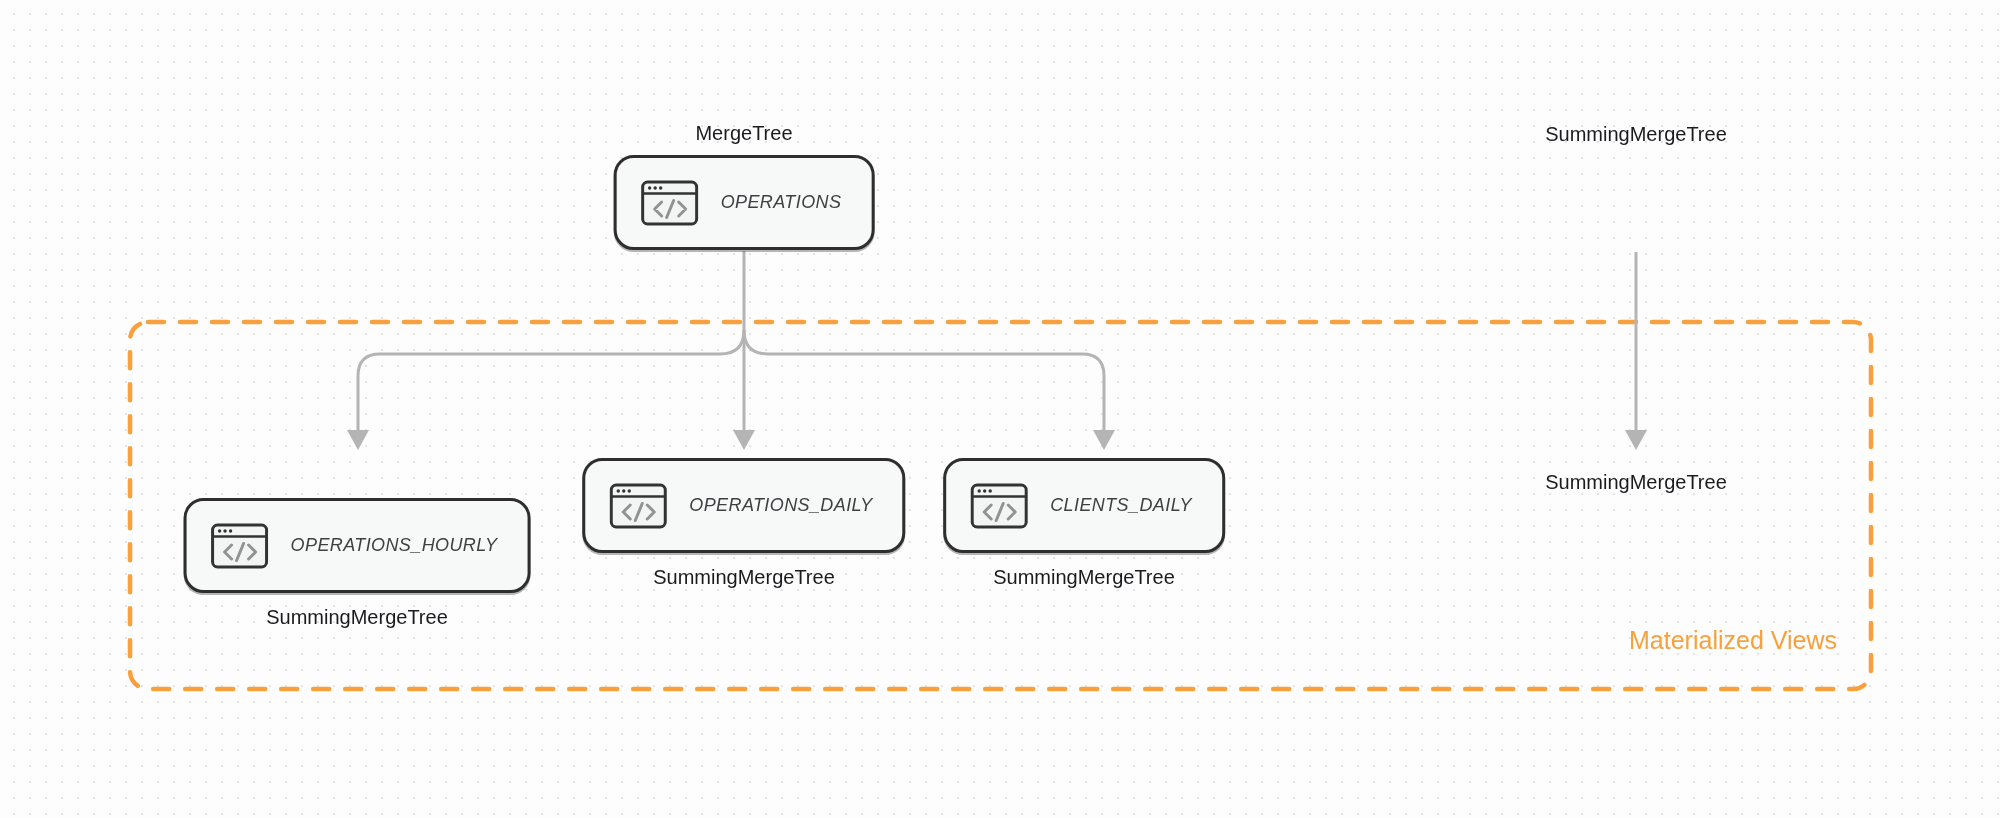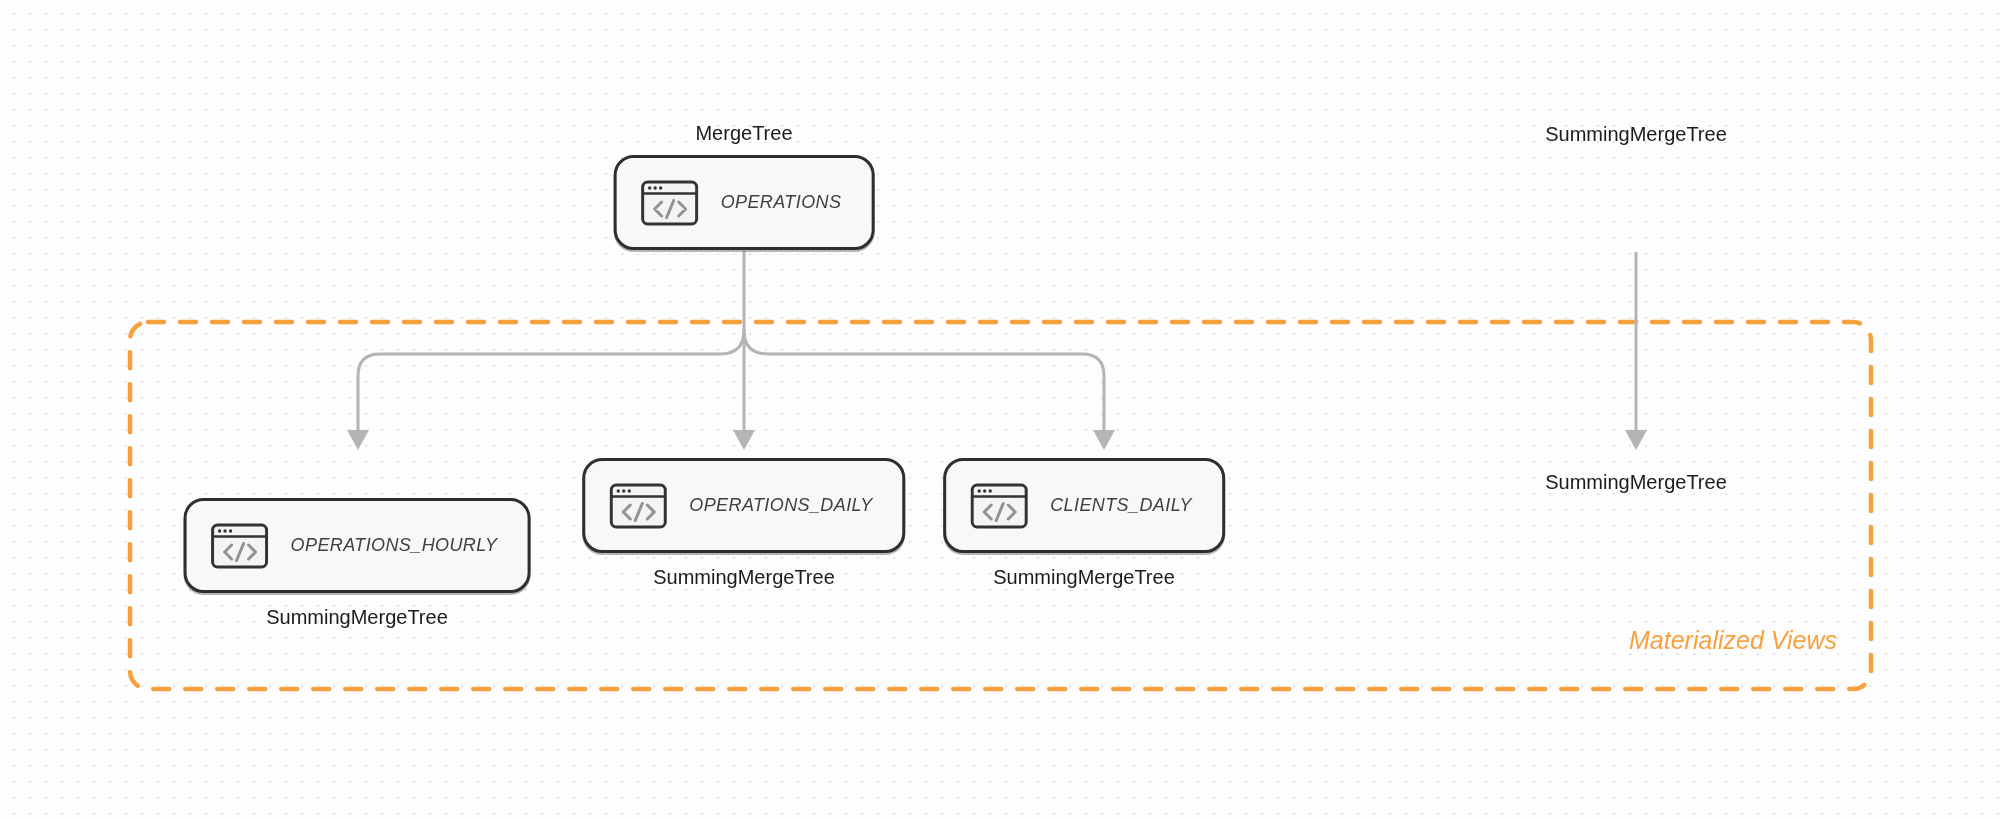--- a/index.html
+++ b/index.html
@@ -159,15 +159,15 @@
       </svg>
       <span class="table-name">CLIENTS_DAILY</span>
     </div>
     <div class="engine-label">SummingMergeTree</div>
   </div>
 
   <div class="node bottom-row" style="left:1636px; top:458px;">
     <div class="engine-label">SummingMergeTree</div>
   </div>
 
-  <div class="group-label" style="left:1733px; top:626px;font-style:italic;">Materialized Views</div>
+  <div class="group-label" style="left:1733px; top:626px;">Materialized Views</div>
 
 </div>
 
 </body></html>

